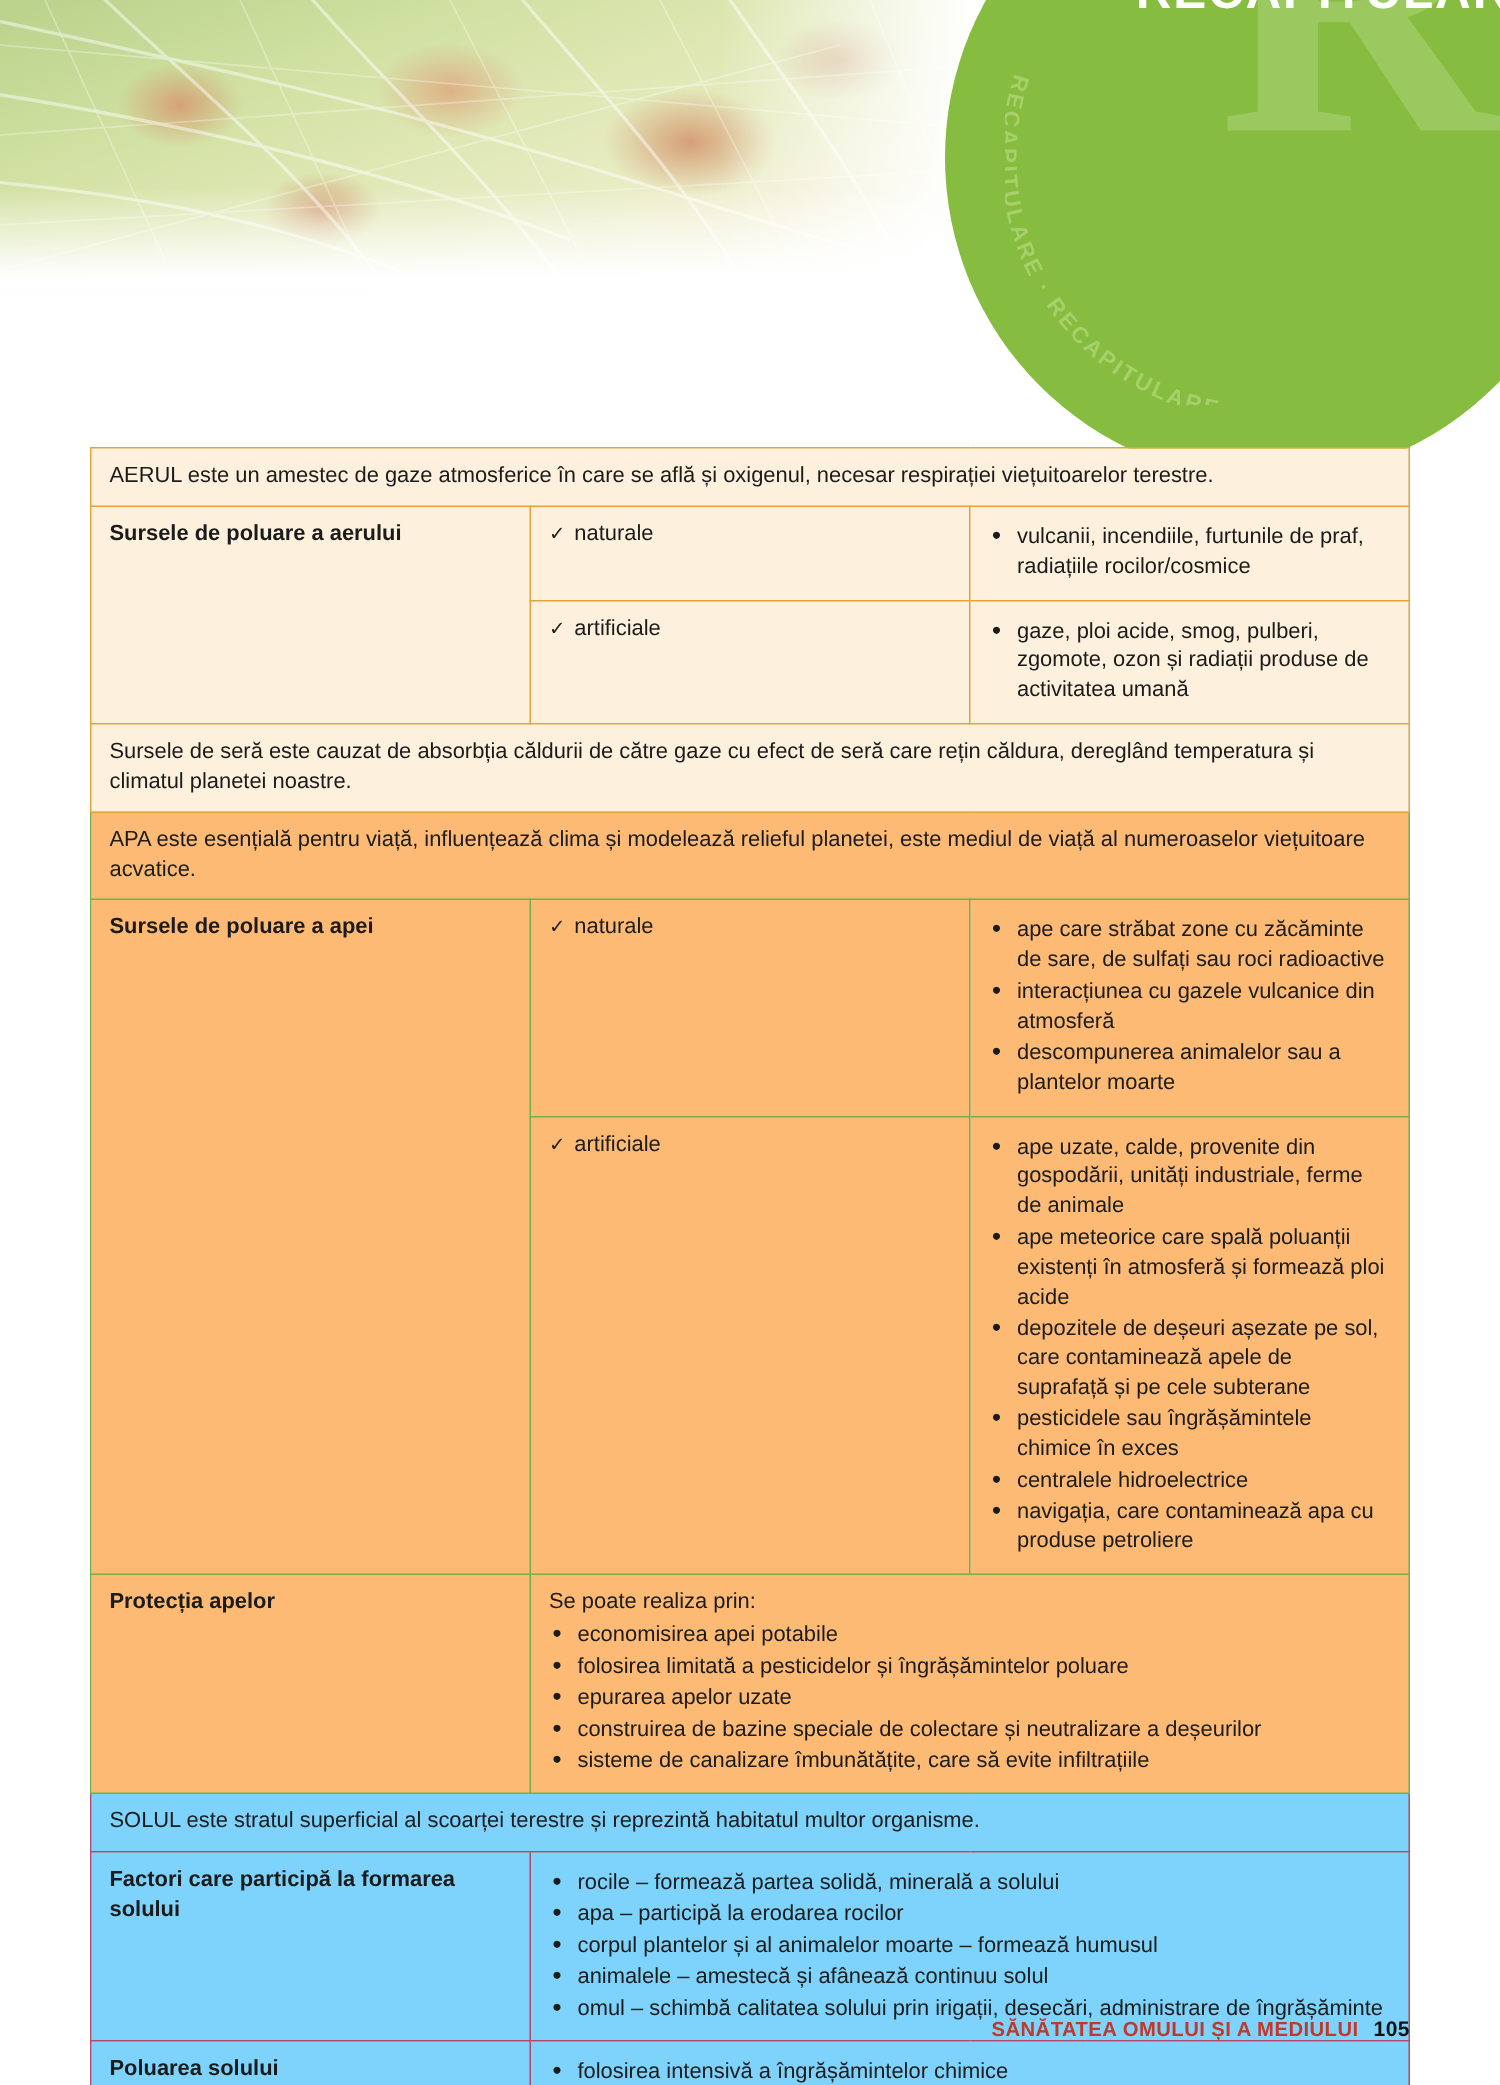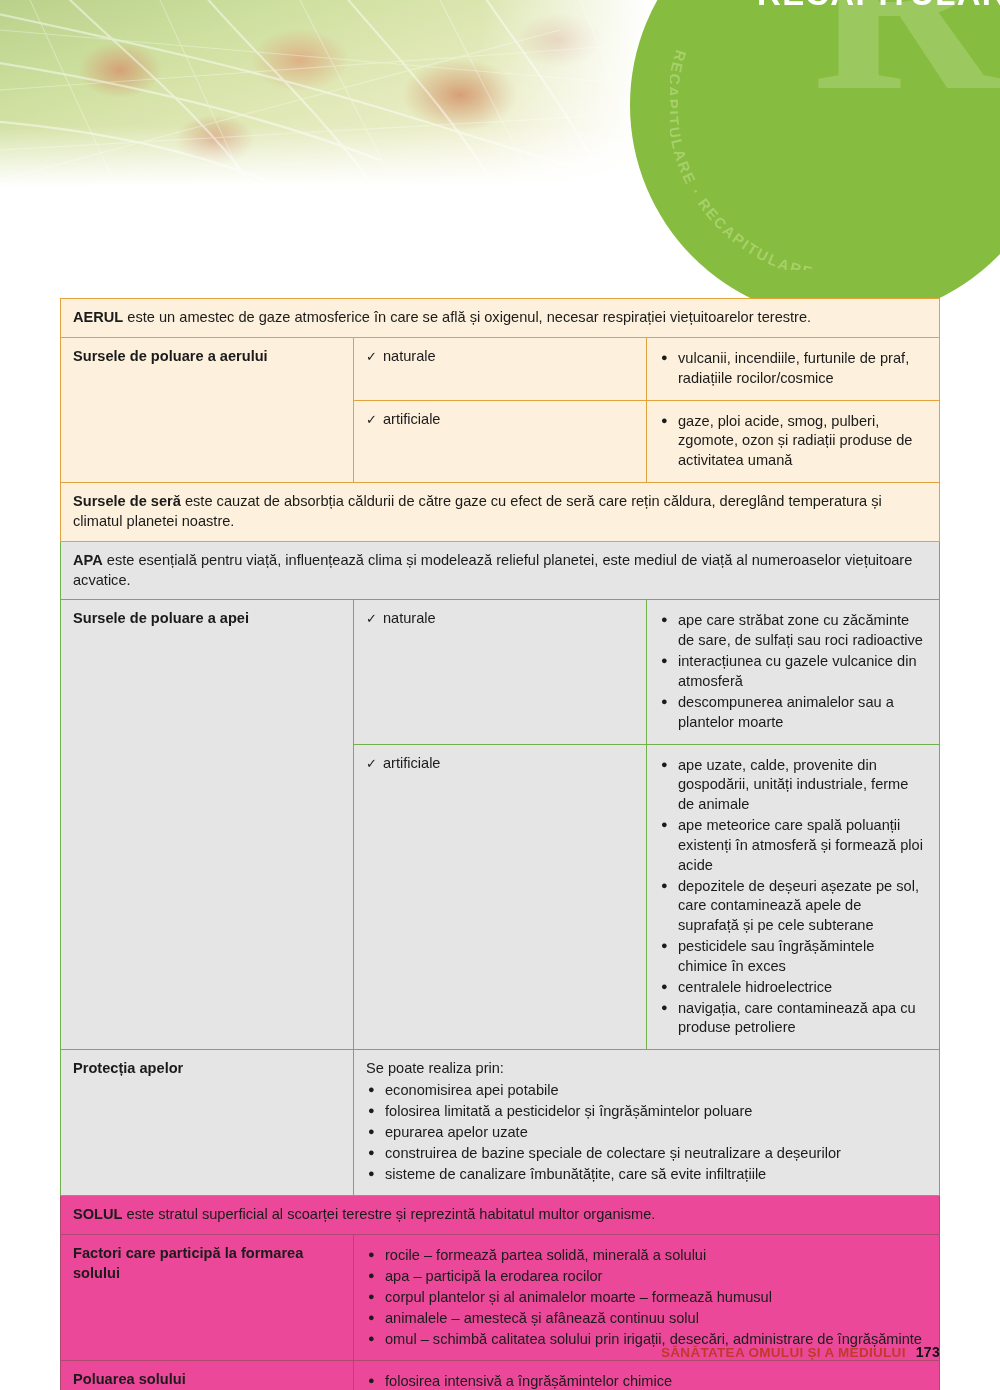--- a/index.html
+++ b/index.html
@@ -117,30 +117,30 @@
     vertical-align: top;
     padding: 9px 12px;
     font-size: 14.6px;
     line-height: 1.36;
     color: #1b1b1b;
   }
 
   
   .air td { background: #fdf0dc; border: 1.4px solid #e2a33c; }
   
-  .water td { background: #e5e5e5; border: 1.4px solid #72b04e; }
-  
-  .soil td { background: #ec4899; border: 1.4px solid #b0496f; }
+  .water td { background: #fdba74; border: 1.4px solid #72b04e; }
+  
+  .soil td { background: #7dd3fc; border: 1.4px solid #b0496f; }
   .lbl { font-weight: bold; }
 
   .col-label { width: 205px; }
   .col-mid-air { width: 286px; }
   .col-mid-water { width: 118px; }
 
-  .lead { font-weight: bold; }
+  .lead { font-weight: normal; }
 
   ul.dots {
     list-style: none;
     margin: 2px;
     padding: 0;
   }
   ul.dots li {
     position: relative;
     padding-left: 17px;
     margin: 0 0 1px 0;
@@ -331,14 +331,14 @@
 
         </ul>
       </td>
     </tr>
 
   </tbody>
     </table>
 </div>
 
 <div class="footer">
-  <span>SĂNĂTATEA OMULUI ȘI A MEDIULUI</span><span class="pagenum">173</span>
+  <span>SĂNĂTATEA OMULUI ȘI A MEDIULUI</span><span class="pagenum">105</span>
 </div>
 
 </body></html>

